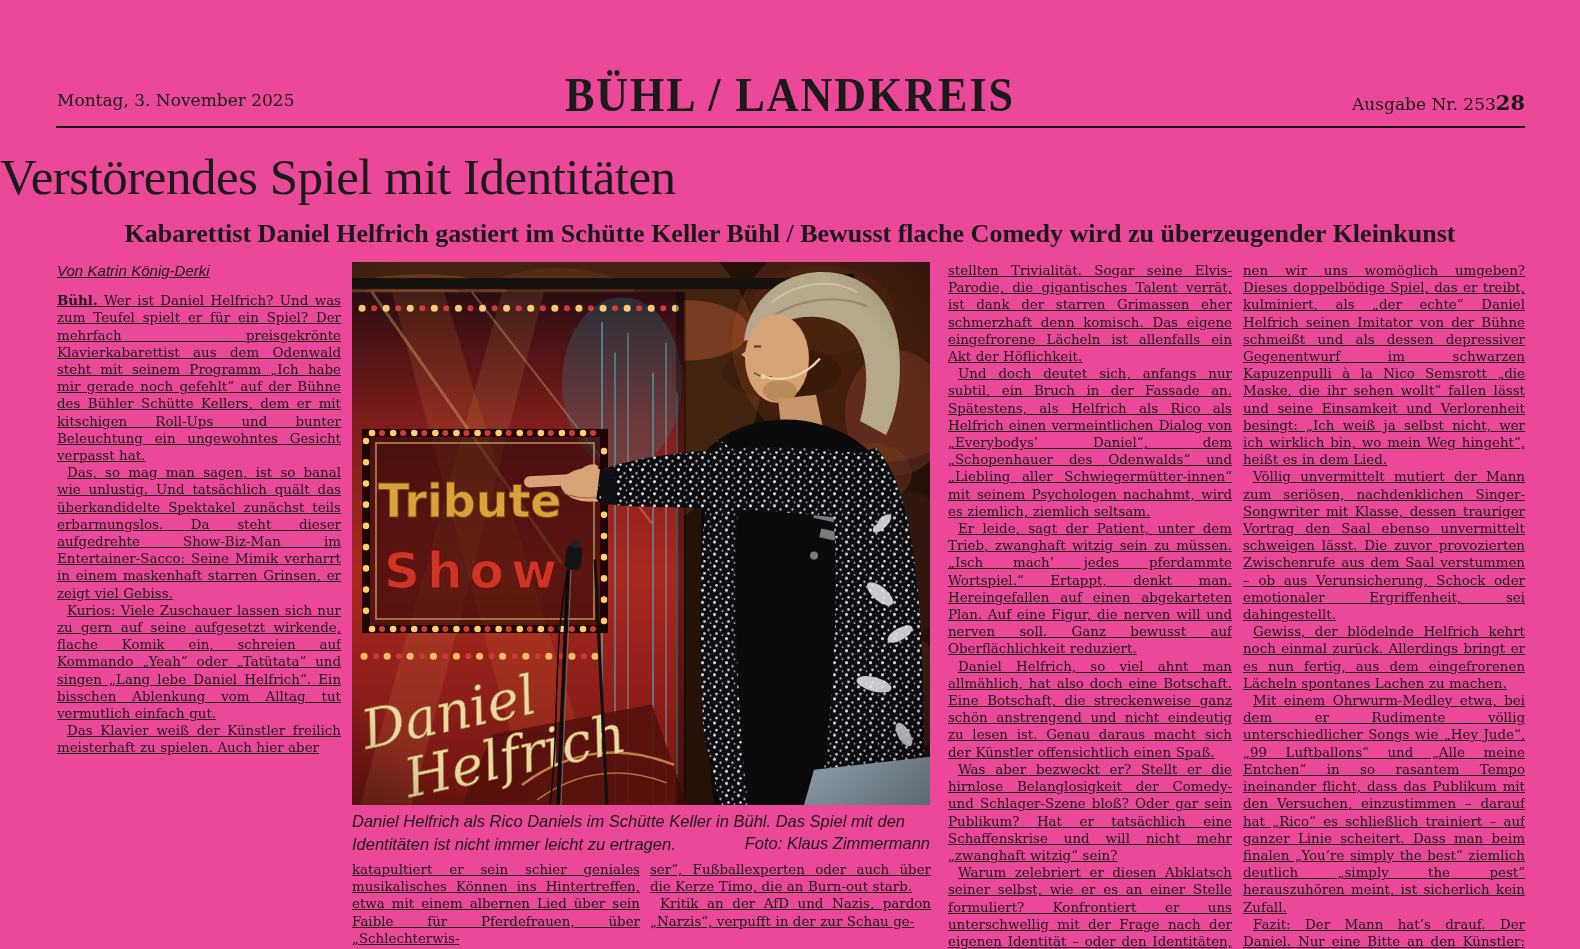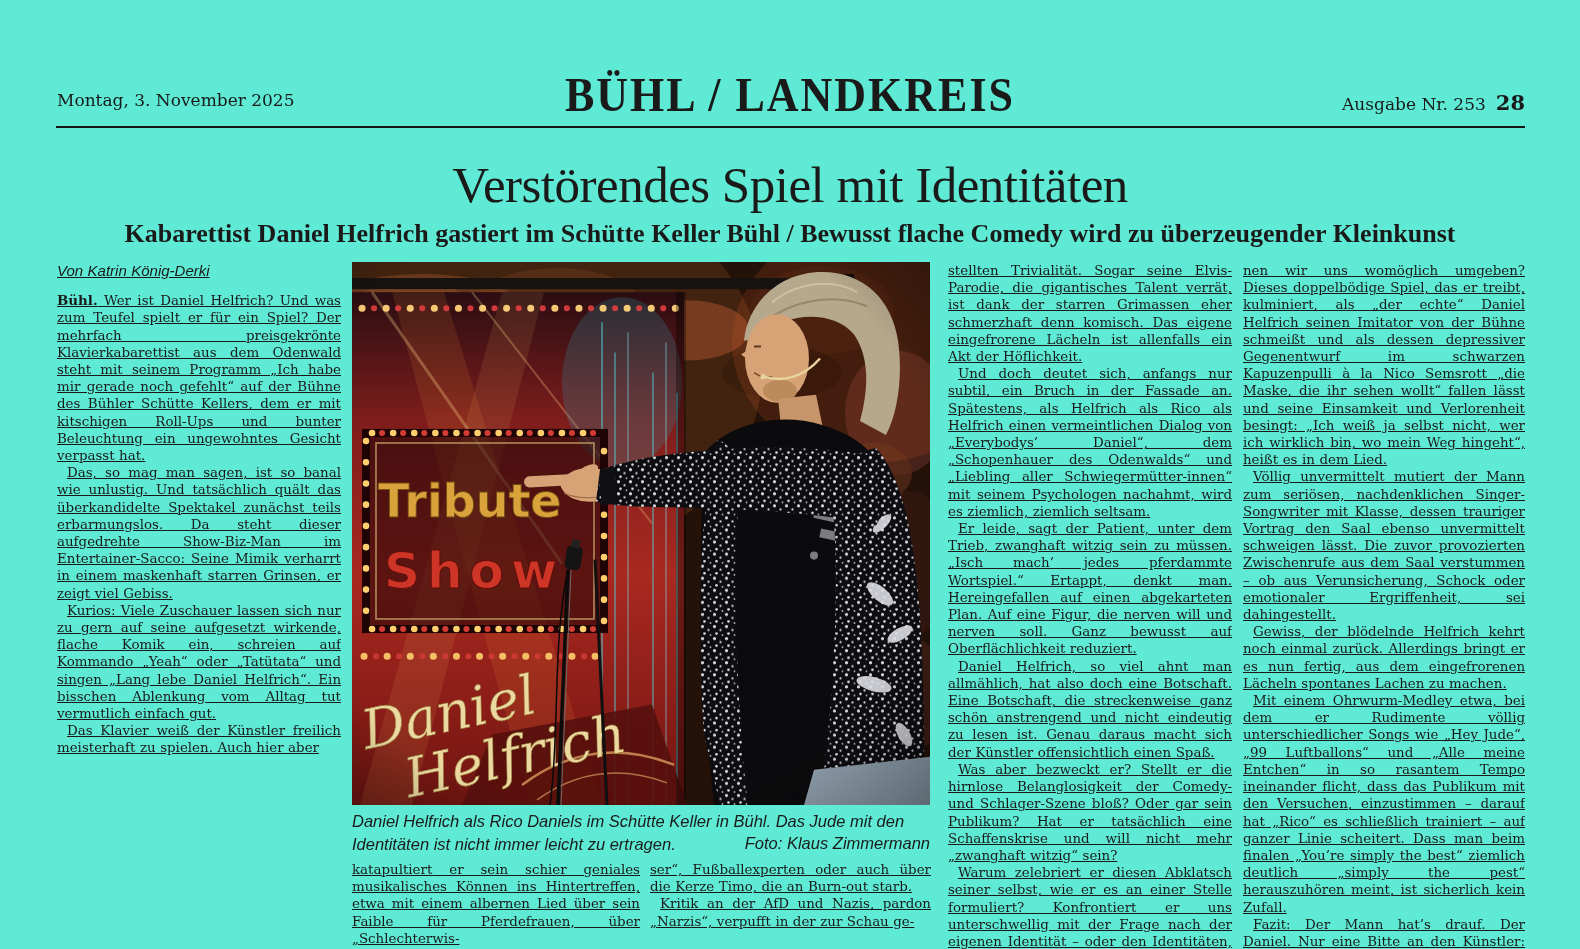--- a/index.html
+++ b/index.html
@@ -1,29 +1,29 @@
 <!DOCTYPE html>
 <html lang="de"><head>
 <meta charset="utf-8">
 <style>
   html,body{margin:0;padding:0;background:#e9e9e7;}
-  .sheet{position:relative;width:1580px;height:949px;margin:0 auto;background:#5eead4;
+  .sheet{position:relative;width:1580px;height:949px;margin:0 auto;background:#ec4899;
          color:#1a1a1a;font-family:"DejaVu Serif",serif;overflow:hidden;}
 
   
   .masthead-date{position:absolute;left:57px;top:90px;font-size:17px;}
   .masthead-section{position:absolute;left:0;right:0;top:70px;text-align:center;
         font-family:"Liberation Serif",serif;font-size:44px;font-weight:700;
         letter-spacing:2px;transform:scaleY(1.08);}
   .masthead-issue{position:absolute;right:55px;top:90px;font-size:17px;}
-  .pagenum{font-weight:700;font-size:21px;margin-left:10px;}
+  .pagenum{font-weight:700;font-size:21px;}
   .masthead-rule{position:absolute;left:56px;right:55px;top:126px;height:2px;background:#151515;}
 
   
-  .headline{position:absolute;left:0;right:0;top:148px;margin:8px;text-align:center;
+  .headline{position:absolute;left:0;right:0;top:148px;margin:0;text-align:left;
         font-family:"Liberation Serif",serif;font-size:51px;font-weight:500;letter-spacing:-.5px;}
   .subheadline{position:absolute;left:28px;right:28px;top:219px;margin:0;text-align:center;
         font-family:"Liberation Serif",serif;font-size:26px;font-weight:600;}
 
   
   .col{position:absolute;top:262px;height:687px;overflow:hidden;text-align:justify;
        font-size:13.4px;line-height:17.2px;hyphens:auto;-webkit-hyphens:auto;word-spacing:.02em;text-decoration:underline;}
   .col1{left:57px;width:284px;}
   .col2{left:352px;width:288px;top:861px;height:88px;}
   .col3{left:650px;width:281px;top:861px;height:88px;}
@@ -214,21 +214,21 @@
         </g>
 
         <polygon points="462,505 578,492 578,540 452,540" fill="#8fa0ad"></polygon>
       </g>
 
       <rect x="0" y="0" width="578" height="540" fill="url(#vig)"></rect>
     </svg>
   </figure>
 
   <figcaption class="caption">
-    <span>Daniel Helfrich als Rico Daniels im Schütte Keller in Bühl. Das Jude mit den Identitäten ist nicht immer leicht zu ertragen.</span>
+    <span>Daniel Helfrich als Rico Daniels im Schütte Keller in Bühl. Das Spiel mit den Identitäten ist nicht immer leicht zu ertragen.</span>
     <span class="credit">Foto: Klaus Zimmermann</span>
   </figcaption>
 
   <div class="col col3">
     <p class="para flush">ser“, Fußballexperten oder auch über die Kerze Timo, die an Burn-out starb.</p>
     <p class="para">Kritik an der AfD und Nazis, pardon „Narzis“, verpufft in der zur Schau ge-</p>
   </div>
 
   <div class="col col2">
     <p class="para flush">katapultiert er sein schier geniales musikalisches Können ins Hintertreffen, etwa mit einem albernen Lied über sein Faible für Pferdefrauen, über „Schlechterwis-</p>

